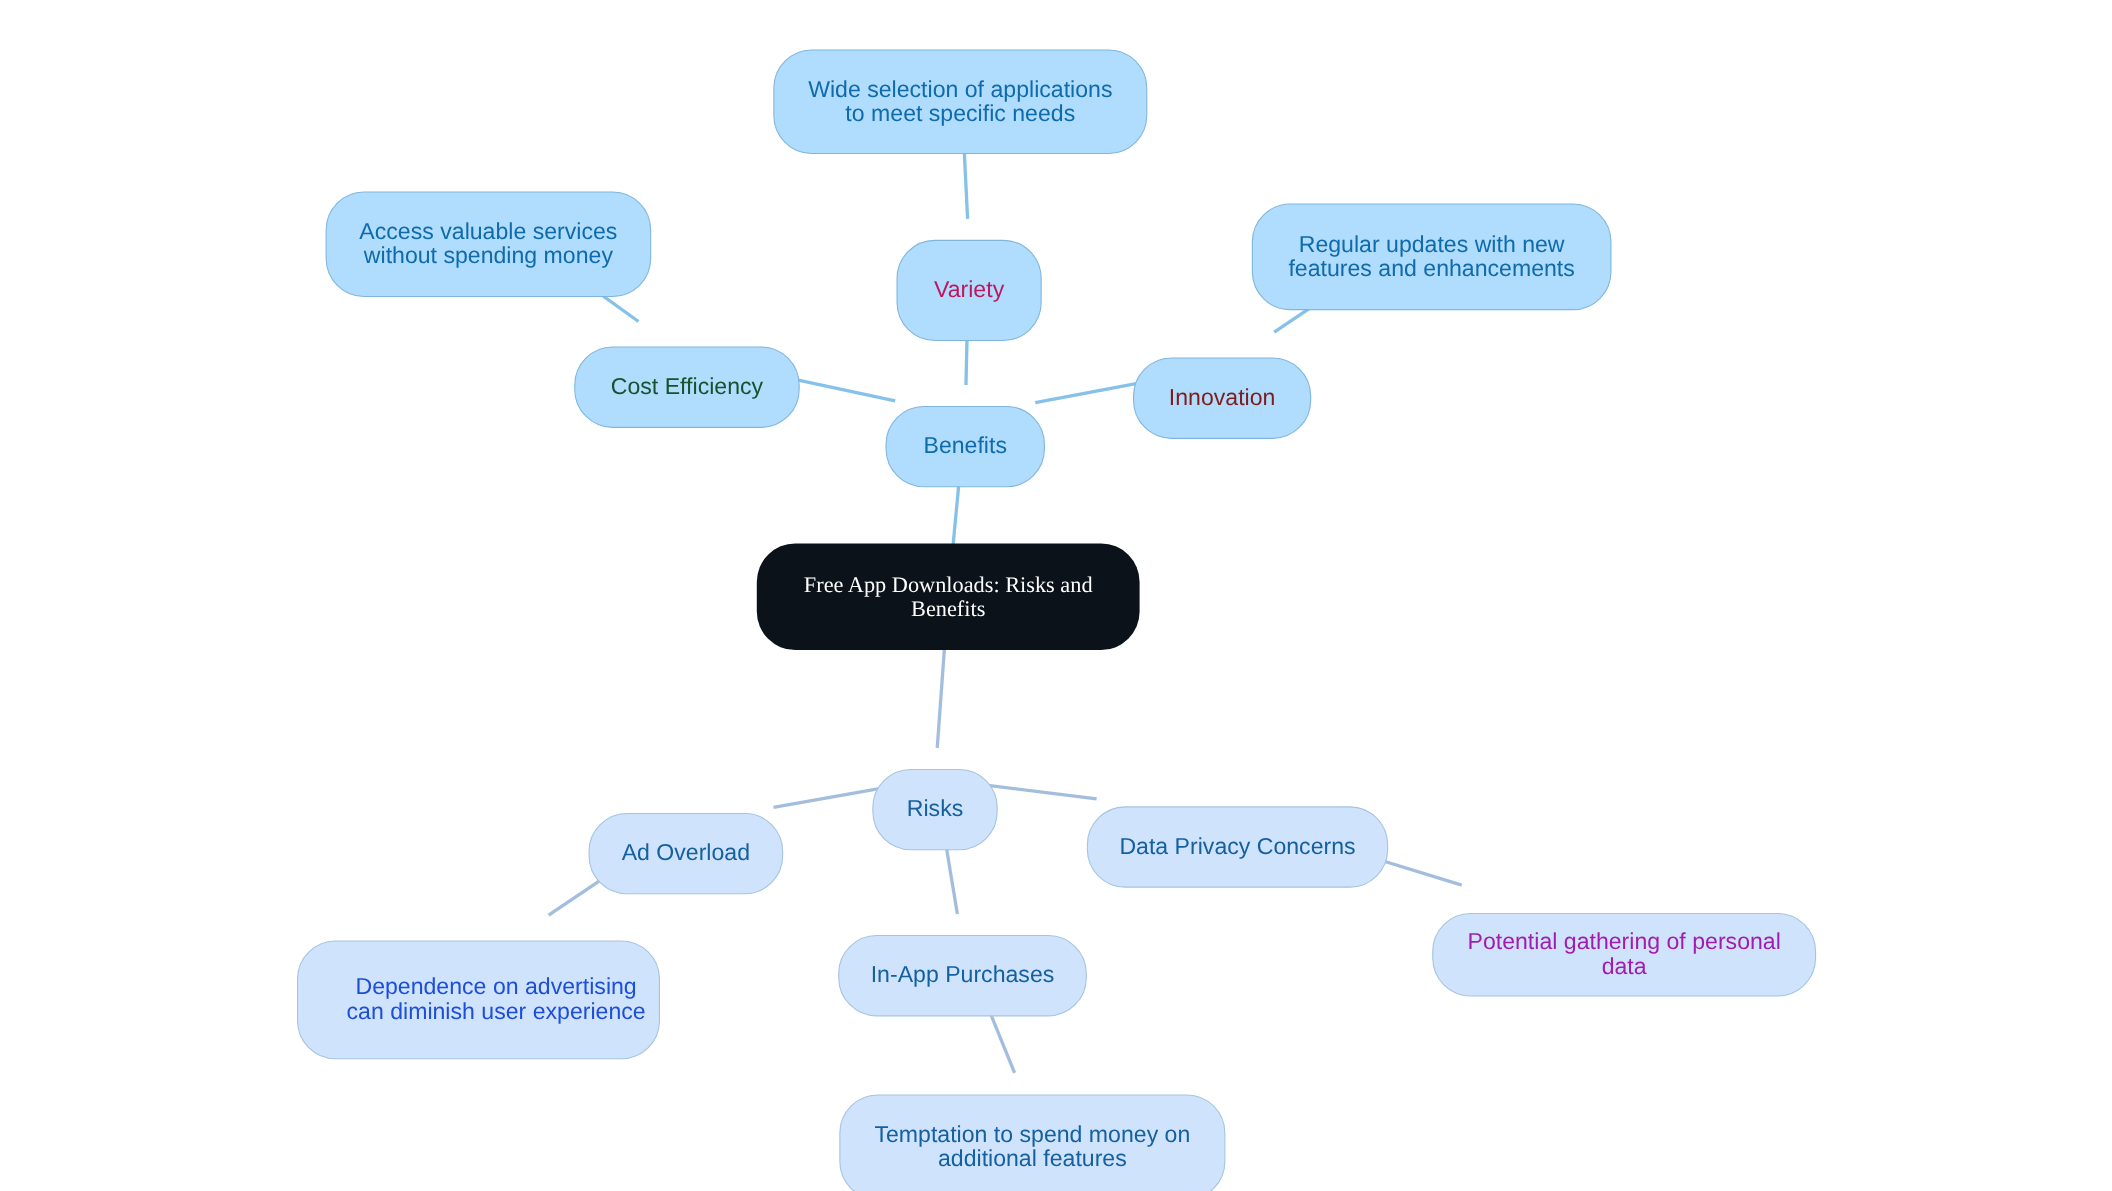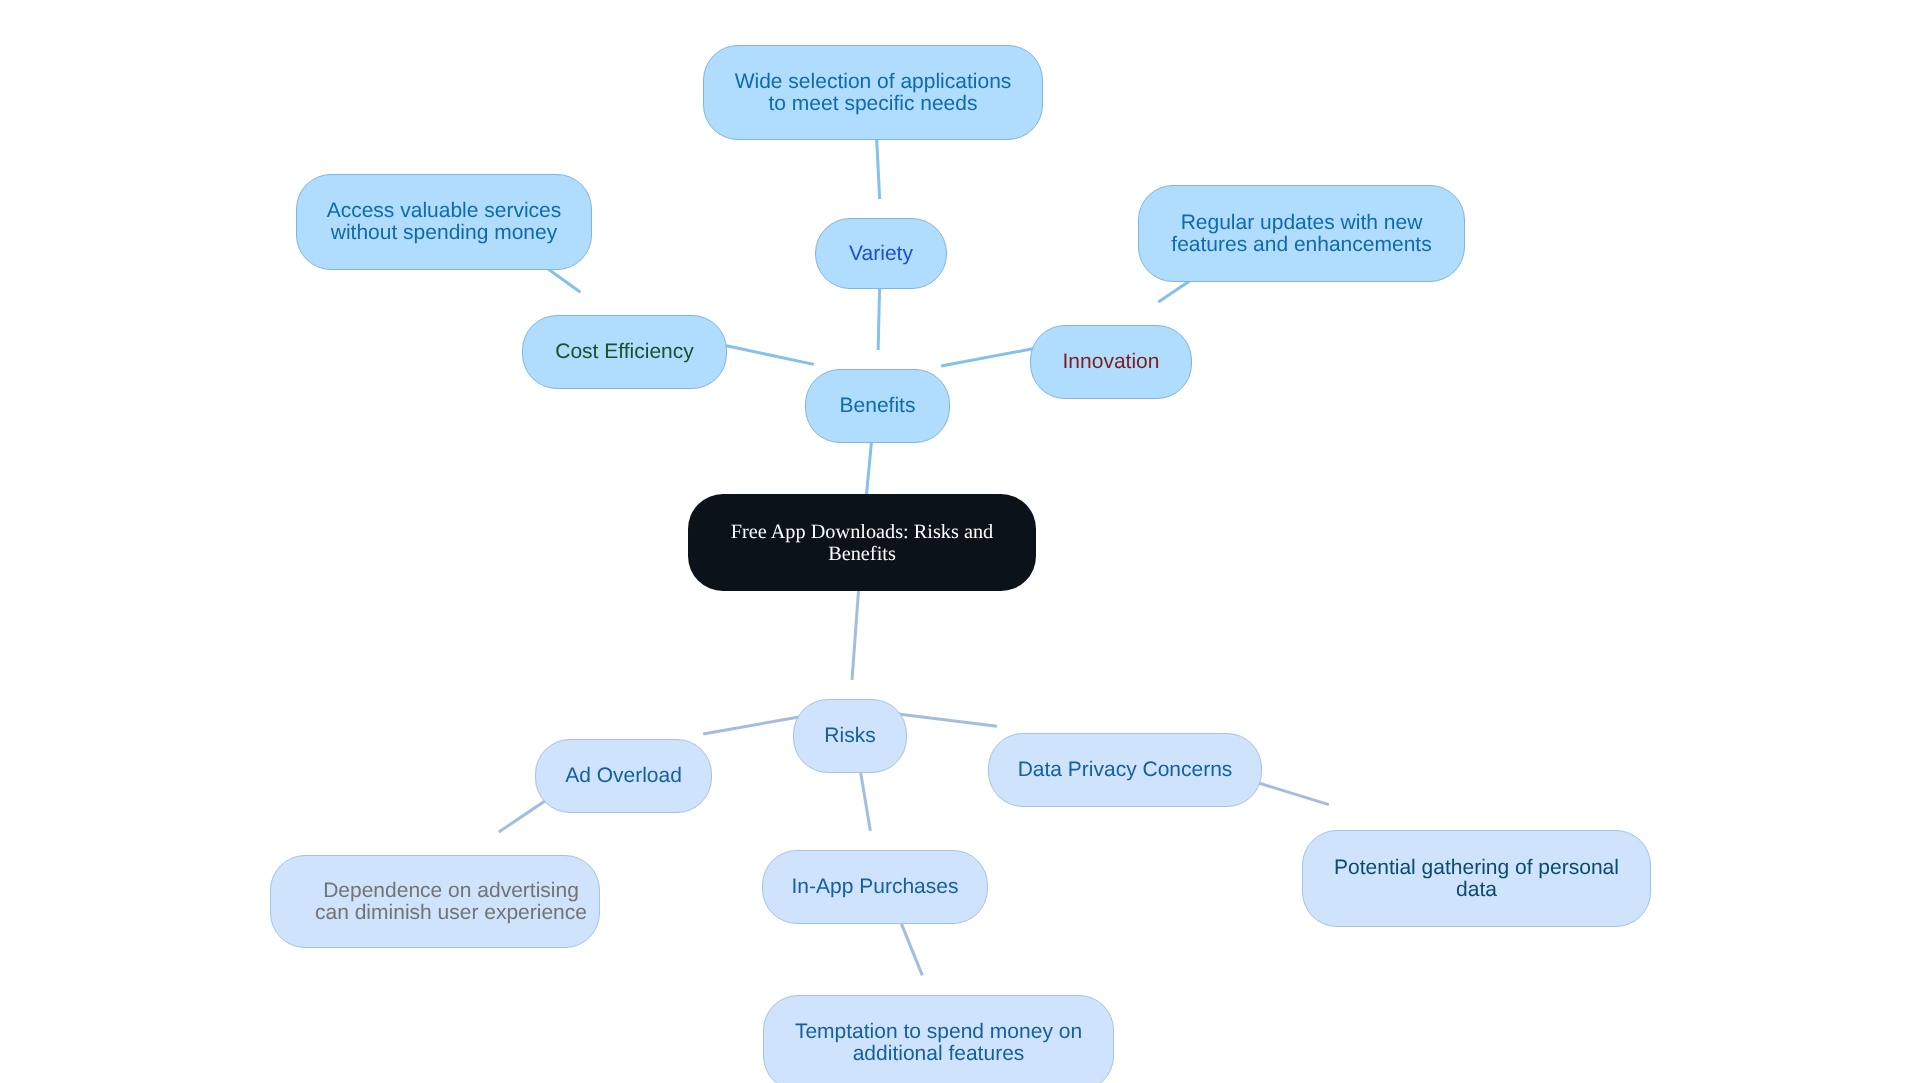--- a/index.html
+++ b/index.html
@@ -54,21 +54,21 @@
       </span>
     </div>
 
   <div class="node n-br sec-benefits" style="background: rgb(176, 220, 254); border-color: rgb(128, 182, 221); color: rgb(15, 107, 171); left: 1138px; top: 157px; width: 327px; height: 97px;">
     <span class="lbl">
         <span class="tline">Regular updates with new</span>
         <span class="tline">features and enhancements</span>
       </span>
     </div>
 
-  <div class="node n-br sec-benefits" style="background: rgb(176, 220, 254); border-color: rgb(128, 182, 221); color: #1d4ed8; left: 815px; top: 190px; width: 132px; height: 71px;">
+  <div class="node n-br sec-benefits" style="background: rgb(176, 220, 254); border-color: rgb(128, 182, 221); color: #be185d; left: 815px; top: 190px; width: 132px; height: 92px;">
     <span class="lbl">
         <span class="tline">Variety</span>
       </span>
     </div>
 
   <div class="node n-br sec-benefits" style="background: rgb(176, 220, 254); border-color: rgb(128, 182, 221); color: #14532d; left: 522px; top: 287px; width: 205px; height: 74px;">
     <span class="lbl">
         <span class="tline">Cost Efficiency</span>
       </span>
     </div>
@@ -109,28 +109,28 @@
         <span class="tline">Data Privacy Concerns</span>
       </span>
     </div>
 
   <div class="node n-br sec-risks" style="background: rgb(207, 227, 253); border-color: rgb(165, 196, 222); color: rgb(21, 96, 159); left: 762px; top: 822px; width: 226px; height: 74px;">
     <span class="lbl">
         <span class="tline">In-App Purchases</span>
       </span>
     </div>
 
-  <div class="node n-br sec-risks" style="background: rgb(207, 227, 253); border-color: rgb(165, 196, 222); color: #0c4a6e; left: 1302px; top: 802px; width: 349px; height: 97px;">
+  <div class="node n-br sec-risks" style="background: rgb(207, 227, 253); border-color: rgb(165, 196, 222); color: #a21caf; left: 1302px; top: 802px; width: 349px; height: 76px;">
     <span class="lbl">
         <span class="tline">Potential gathering of personal</span>
         <span class="tline">data</span>
       </span>
     </div>
 
-  <div class="node n-br sec-risks" style="background: rgb(207, 227, 253); border-color: rgb(165, 196, 222); color: #737373; left: 270px; top: 827px; width: 330px; height: 93px; padding-left: 32px;">
+  <div class="node n-br sec-risks" style="background: rgb(207, 227, 253); border-color: rgb(165, 196, 222); color: #1d4ed8; left: 270px; top: 827px; width: 330px; height: 108px; padding-left: 32px;">
     <span class="lbl">
         <span class="tline">Dependence on advertising</span>
         <span class="tline">can diminish user experience</span>
       </span>
     </div>
 
   <div class="node n-br sec-risks" style="background: rgb(207, 227, 253); border-color: rgb(165, 196, 222); color: rgb(21, 96, 159); left: 763px; top: 967px; width: 351px; height: 96px;">
     <span class="lbl">
         <span class="tline">Temptation to spend money on</span>
         <span class="tline">additional features</span>

